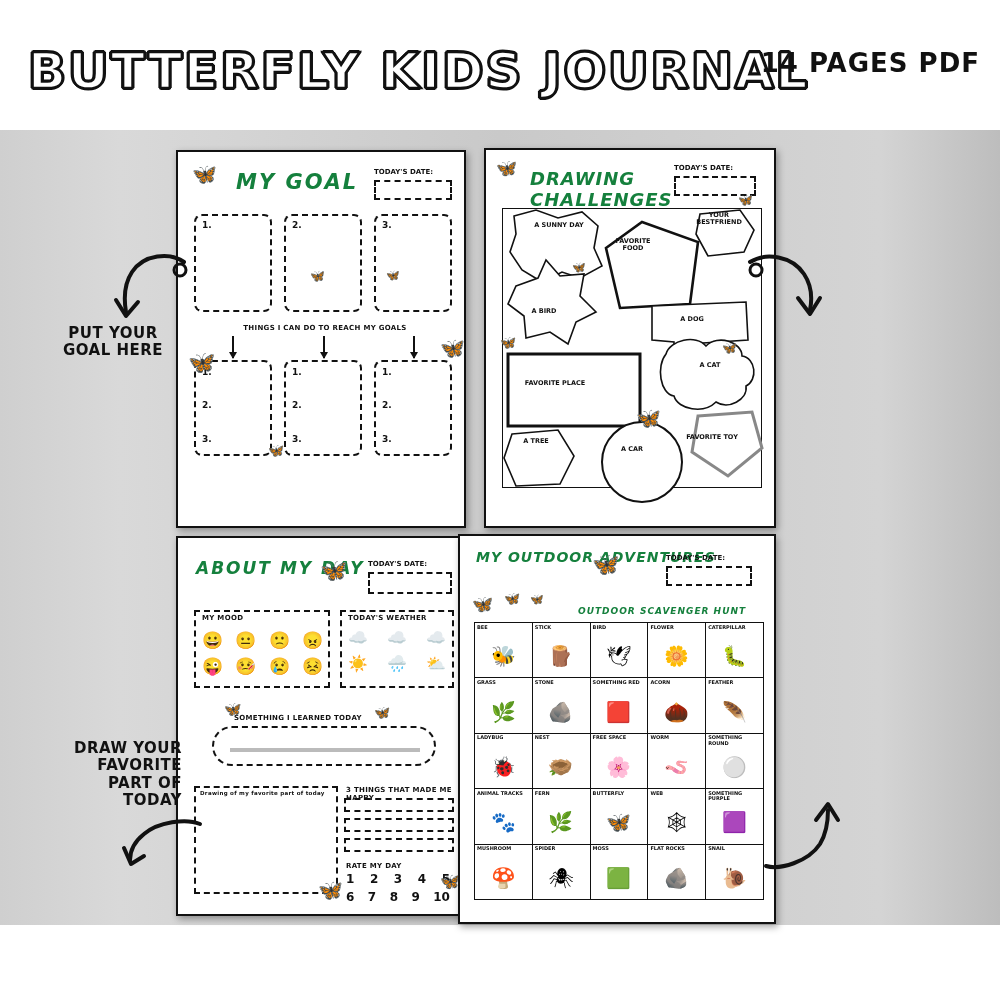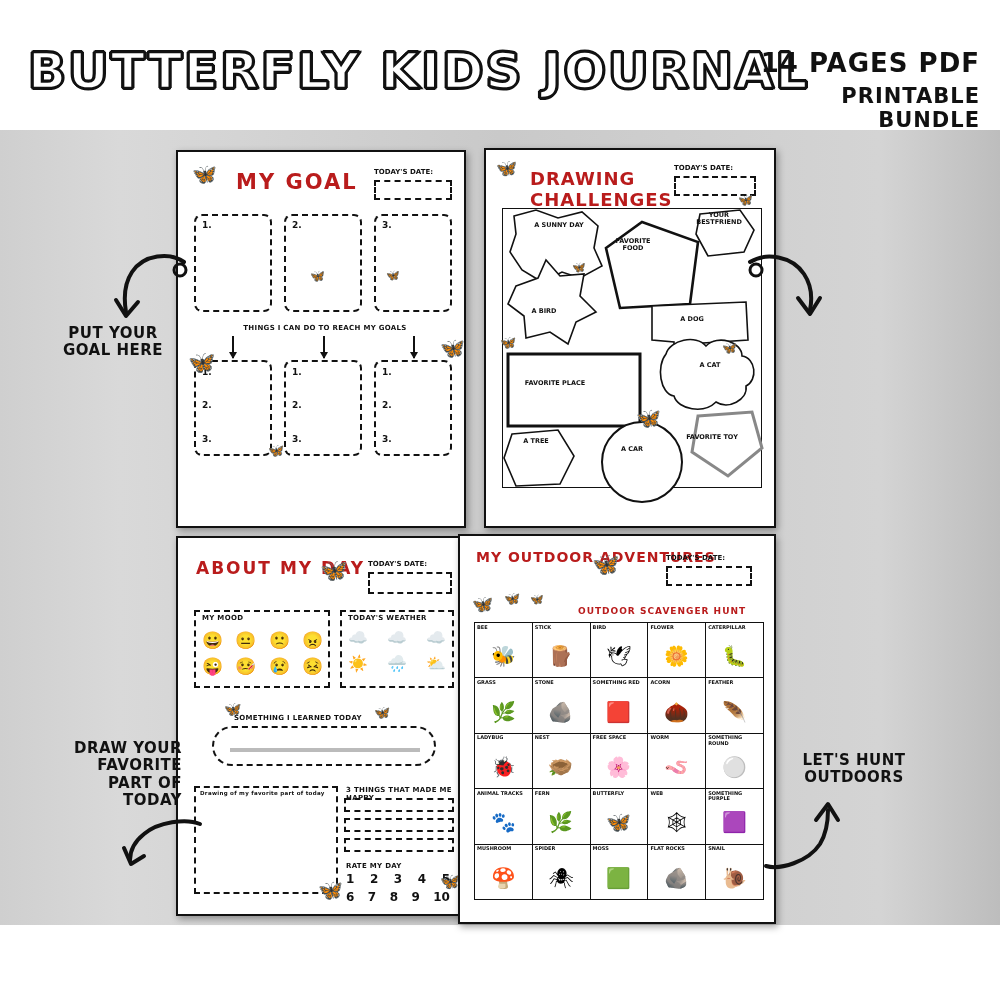--- a/index.html
+++ b/index.html
@@ -96,22 +96,23 @@
 
   
   .dash { border: 2px dashed #111; box-sizing: border-box; }
   .solid { border: 2px solid #111; box-sizing: border-box; }
   .thin { border: 1px solid #111; box-sizing: border-box; }
   .rnd { border-radius: 8px; }
 
   .title-script {
     font-family: "DejaVu Sans", sans-serif;
     font-weight: bold;
-    color: #b91c1c;
+    color: #15803d;
     letter-spacing: 1px;
+    font-style: italic;
   }
   .tiny-label {
     font-family: "DejaVu Sans", sans-serif;
     font-weight: bold;
     font-size: 7px;
     color: #111;
     letter-spacing: .3px;
   }
   .date-label {
     font-family: "DejaVu Sans", sans-serif;
@@ -242,21 +243,20 @@
 </head>
 <body>
 
 <div id="canvas">
 
   <div class="white-band" id="band-top"></div>
   <div class="white-band" id="band-bottom"></div>
 
   <div id="header-title">BUTTERFLY KIDS JOURNAL</div>
   <div id="header-sub1">14 PAGES PDF</div>
-  <div id="header-sub2">PRINTABLE BUNDLE</div>
 
   <div class="sheet solid" id="sheet-goal">
     <div class="sheet-inner">
       <div class="bfly" style="left:14px; top:12px; font-size:20px;">🦋</div>
       <div class="title-script" id="goal-title">MY GOAL</div>
       <div class="date-label" id="goal-date-label">TODAY'S DATE:</div>
       <div class="dash" id="goal-date-box"></div>
 
       <div class="dash rnd goal-box-top" style="left:16px;">
         <span class="num" style="position:absolute;left:6px;top:4px;">1.</span>
@@ -539,22 +539,20 @@
         </div>
     </div>
   </div>
 
   <div class="annot" id="annot-goal" style="white-space:pre-line;">PUT YOUR
 GOAL HERE</div>
   <div class="annot" id="annot-day" style="white-space:pre-line;">DRAW YOUR
 FAVORITE
 PART OF
 TODAY</div>
-  <div class="annot" id="annot-out" style="white-space:pre-line;">LET'S HUNT
-OUTDOORS</div>
 
   <svg class="arrow" style="left:110px; top:250px;" width="80" height="80" viewBox="0 0 80 80">
     <path d="M74 12 C60 2 34 4 22 22 C14 34 14 50 16 62" fill="none" stroke="#111" stroke-width="4" stroke-linecap="round"></path>
     <path d="M6 50 L16 66 L28 52" fill="none" stroke="#111" stroke-width="4" stroke-linecap="round" stroke-linejoin="round"></path>
     <circle cx="70" cy="20" r="6" fill="none" stroke="#111" stroke-width="3"></circle>
   </svg>
 
   <svg class="arrow" style="left:744px; top:248px;" width="80" height="80" viewBox="0 0 80 80">
     <path d="M6 14 C22 4 48 8 60 26 C68 38 68 52 66 62" fill="none" stroke="#111" stroke-width="4" stroke-linecap="round"></path>
     <path d="M54 50 L66 66 L76 50" fill="none" stroke="#111" stroke-width="4" stroke-linecap="round" stroke-linejoin="round"></path>

